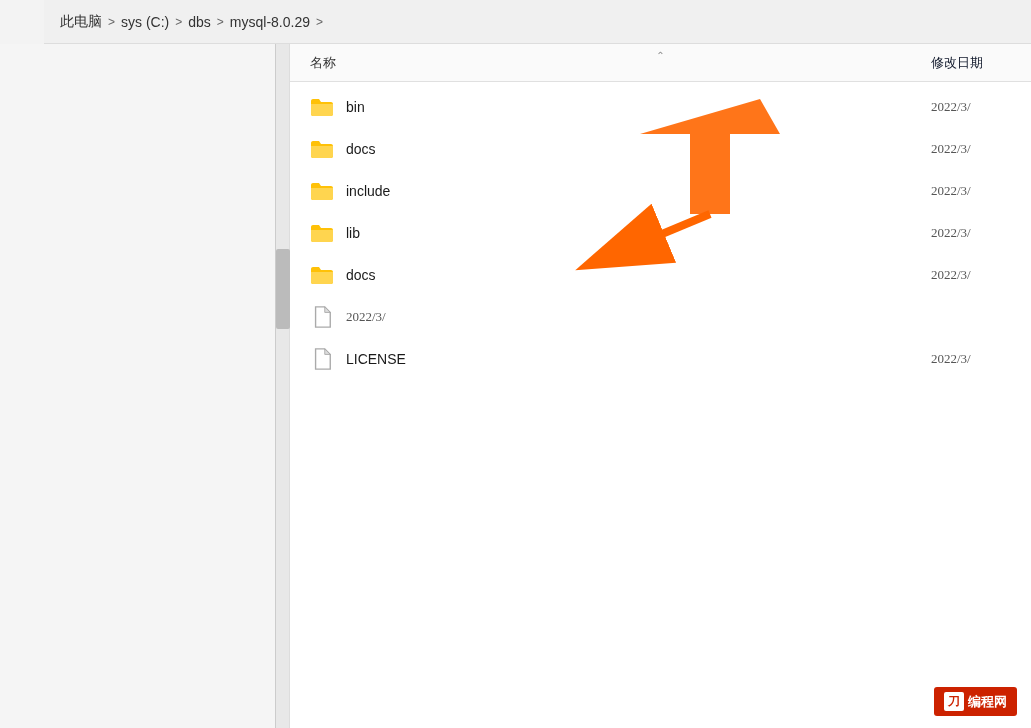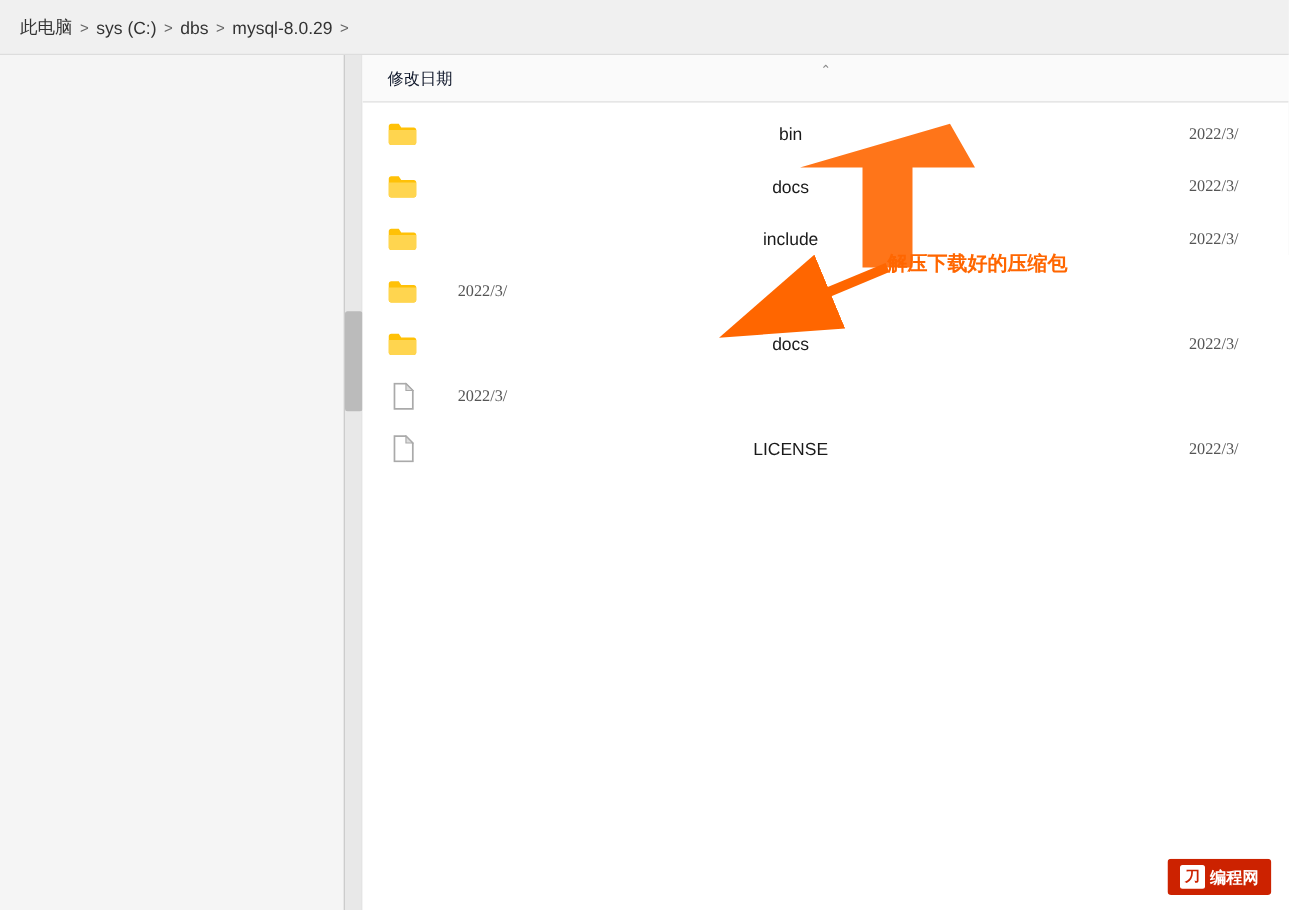--- a/index.html
+++ b/index.html
@@ -17,20 +17,21 @@
     .breadcrumb-bar {
       background: #f0f0f0;
       border-bottom: 1px solid #ddd;
       padding: 8px 16px;
       display: flex;
       align-items: center;
       gap: 6px;
       font-size: 14px;
       color: #333;
       height: 44px;
+      margin-left: 44px;
     }
 
     .breadcrumb-item {
       display: flex;
       align-items: center;
       gap: 6px;
       color: #333;
       cursor: pointer;
     }
 
@@ -103,21 +104,20 @@
       font-size: 13px;
       color: #0f172a;
       font-weight: 500;
       width: 80px;
       text-align: left;
     }
 
     
     .file-list {
       padding: 4px 0;
-      text-align: center;
     }
 
     .file-row {
       display: flex;
       align-items: center;
       padding: 6px 20px;
       height: 42px;
       cursor: pointer;
       gap: 12px;
     }
@@ -211,20 +211,21 @@
   <div class="sidebar">
     <div class="sidebar-scrollbar">
       <div class="scrollbar-thumb"></div>
     </div>
   </div>
 
   <div class="content-area">
 
     <div class="column-header" style="position:relative;">
       <span style="position:absolute; left:50%; transform:translateX(-50%); top:6px; font-size:10px; color:#888;">⌃</span>
+      <span class="col-name">名称</span>
       <span class="col-date">修改日期</span>
     </div>
 
     <div class="file-list">
 
       <div class="file-row">
         <svg class="file-icon folder-icon" viewBox="0 0 24 20" fill="none" xmlns="http://www.w3.org/2000/svg">
           <path d="M1 4C1 2.9 1.9 2 3 2H9L11 5H21C22.1 5 23 5.9 23 7V17C23 18.1 22.1 19 21 19H3C1.9 19 1 18.1 1 17V4Z" fill="#FFC107"></path>
           <path d="M1 7H23V17C23 18.1 22.1 19 21 19H3C1.9 19 1 18.1 1 17V7Z" fill="#FFD54F"></path>
         </svg>
@@ -248,20 +249,21 @@
         </svg>
         <span class="file-name">include</span>
         <span class="file-date">2022/3/</span>
       </div>
 
       <div class="file-row">
         <svg class="file-icon folder-icon" viewBox="0 0 24 20" fill="none" xmlns="http://www.w3.org/2000/svg">
           <path d="M1 4C1 2.9 1.9 2 3 2H9L11 5H21C22.1 5 23 5.9 23 7V17C23 18.1 22.1 19 21 19H3C1.9 19 1 18.1 1 17V4Z" fill="#FFC107"></path>
           <path d="M1 7H23V17C23 18.1 22.1 19 21 19H3C1.9 19 1 18.1 1 17V7Z" fill="#FFD54F"></path>
         </svg>
+        <span class="file-name">lib</span>
         <span class="file-date">2022/3/</span>
       </div>
 
       <div class="file-row">
         <svg class="file-icon folder-icon" viewBox="0 0 24 20" fill="none" xmlns="http://www.w3.org/2000/svg">
           <path d="M1 4C1 2.9 1.9 2 3 2H9L11 5H21C22.1 5 23 5.9 23 7V17C23 18.1 22.1 19 21 19H3C1.9 19 1 18.1 1 17V4Z" fill="#FFC107"></path>
           <path d="M1 7H23V17C23 18.1 22.1 19 21 19H3C1.9 19 1 18.1 1 17V7Z" fill="#FFD54F"></path>
         </svg>
         <span class="file-name">docs</span>
         <span class="file-date">2022/3/</span>
@@ -293,21 +295,20 @@
           <polygon points="0 0, 12 4, 0 8" fill="#FF6600"></polygon>
         </marker>
       </defs>
 
       <polygon points="340,5 360,40 310,40 310,120 270,120 270,40 220,40" fill="#FF6600" opacity="0.9"></polygon>
 
       <line x1="290" y1="120" x2="170" y2="170" stroke="#FF6600" stroke-width="8" marker-end="url(#arrowhead)"></line>
     </svg>
 
     <div class="annotation-text">
-      <div>解压下载好的压缩包</div>
     </div>
 
   </div>
 </div>
 
 <div class="watermark" style="position:fixed; bottom:12px; right:14px; background:#cc2200; color:#fff; font-size:13px; padding:5px 10px; border-radius:3px; font-weight:bold; z-index:100; display:flex; align-items:center; gap:4px;">
   <span style="background:#fff; color:#cc2200; font-size:12px; font-weight:900; padding:1px 4px; border-radius:2px;">刀</span>
   <span>编程网</span>
 </div>
 

